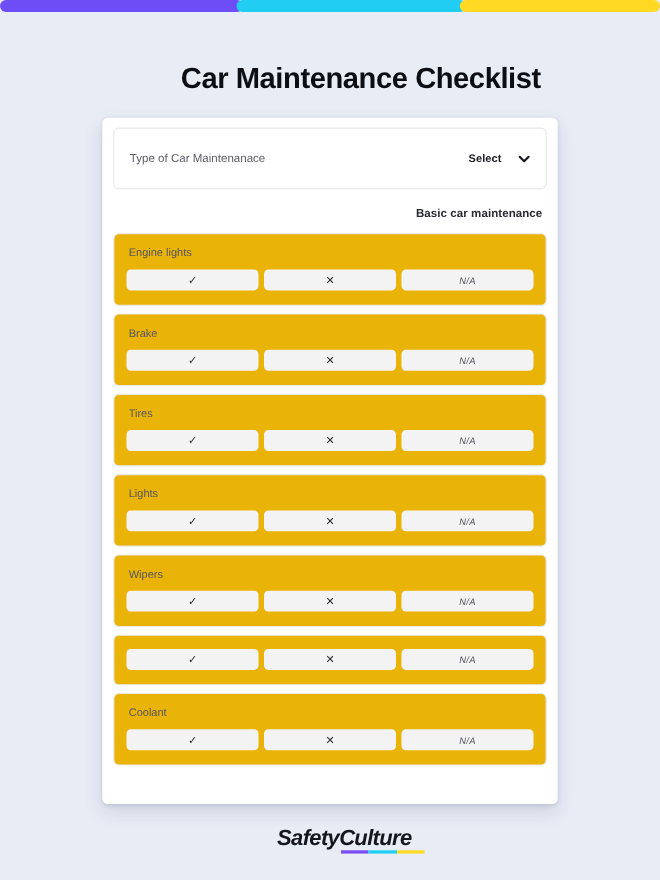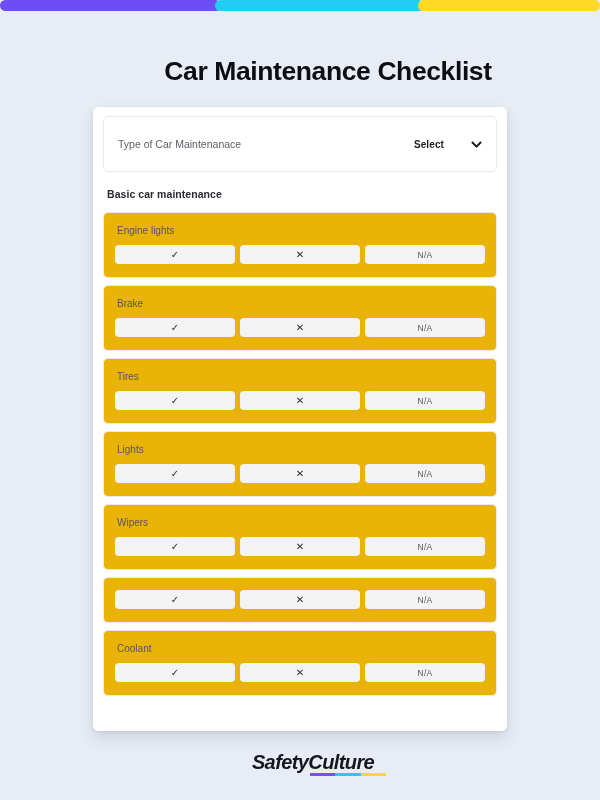--- a/index.html
+++ b/index.html
@@ -67,21 +67,20 @@
   
   .dropdown-block {
     border: 1px solid #e9e9ec;
     border-radius: 5px;
     height: 56px;
     display: flex;
     align-items: center;
     padding: 0 13px 0 14px;
     box-sizing: border-box;
     background: #fff;
-    gap: 12px;
   }
   .dropdown-label {
     font-size: 10.5px;
     color: #5d5d68;
     flex: 1 1 auto;
   }
   .dropdown-value {
     font-size: 10px;
     color: #1c1c22;
     font-weight: bold;
@@ -94,20 +93,21 @@
     display: block;
   }
 
   
   .section-header {
     font-size: 10.5px;
     font-weight: bold;
     color: #2a2a33;
     letter-spacing: 0.05px;
     padding: 16px 4px 12px 4px;
+    text-align: right;
   }
 
   
   .item-row {
     border: 1px solid #e9e9ec;
     border-radius: 5px;
     margin-bottom: 7px;
     padding: 12px 11px 13px 11px;
     box-sizing: border-box;
     background: #eab308;
@@ -130,21 +130,21 @@
     display: flex;
     align-items: center;
     justify-content: center;
     font-size: 9px;
     color: #4a4a54;
     cursor: pointer;
     user-select: none;
   }
   .opt.check { color: #2b2b33; font-size: 10px; }
   .opt.cross { color: #2b2b33; font-size: 10px; }
-  .opt.na  { color: #55555d; font-size: 8.5px; letter-spacing: 0.2px; }
+  .opt.na  { color: #55555d; font-size: 8.5px; letter-spacing: 0.2px; font-style: italic; }
 
   
   #footer-logo {
     position: absolute;
     top: 751px;
     left: 13px;
     width: 600px;
     text-align: center;
     white-space: nowrap;
   }

